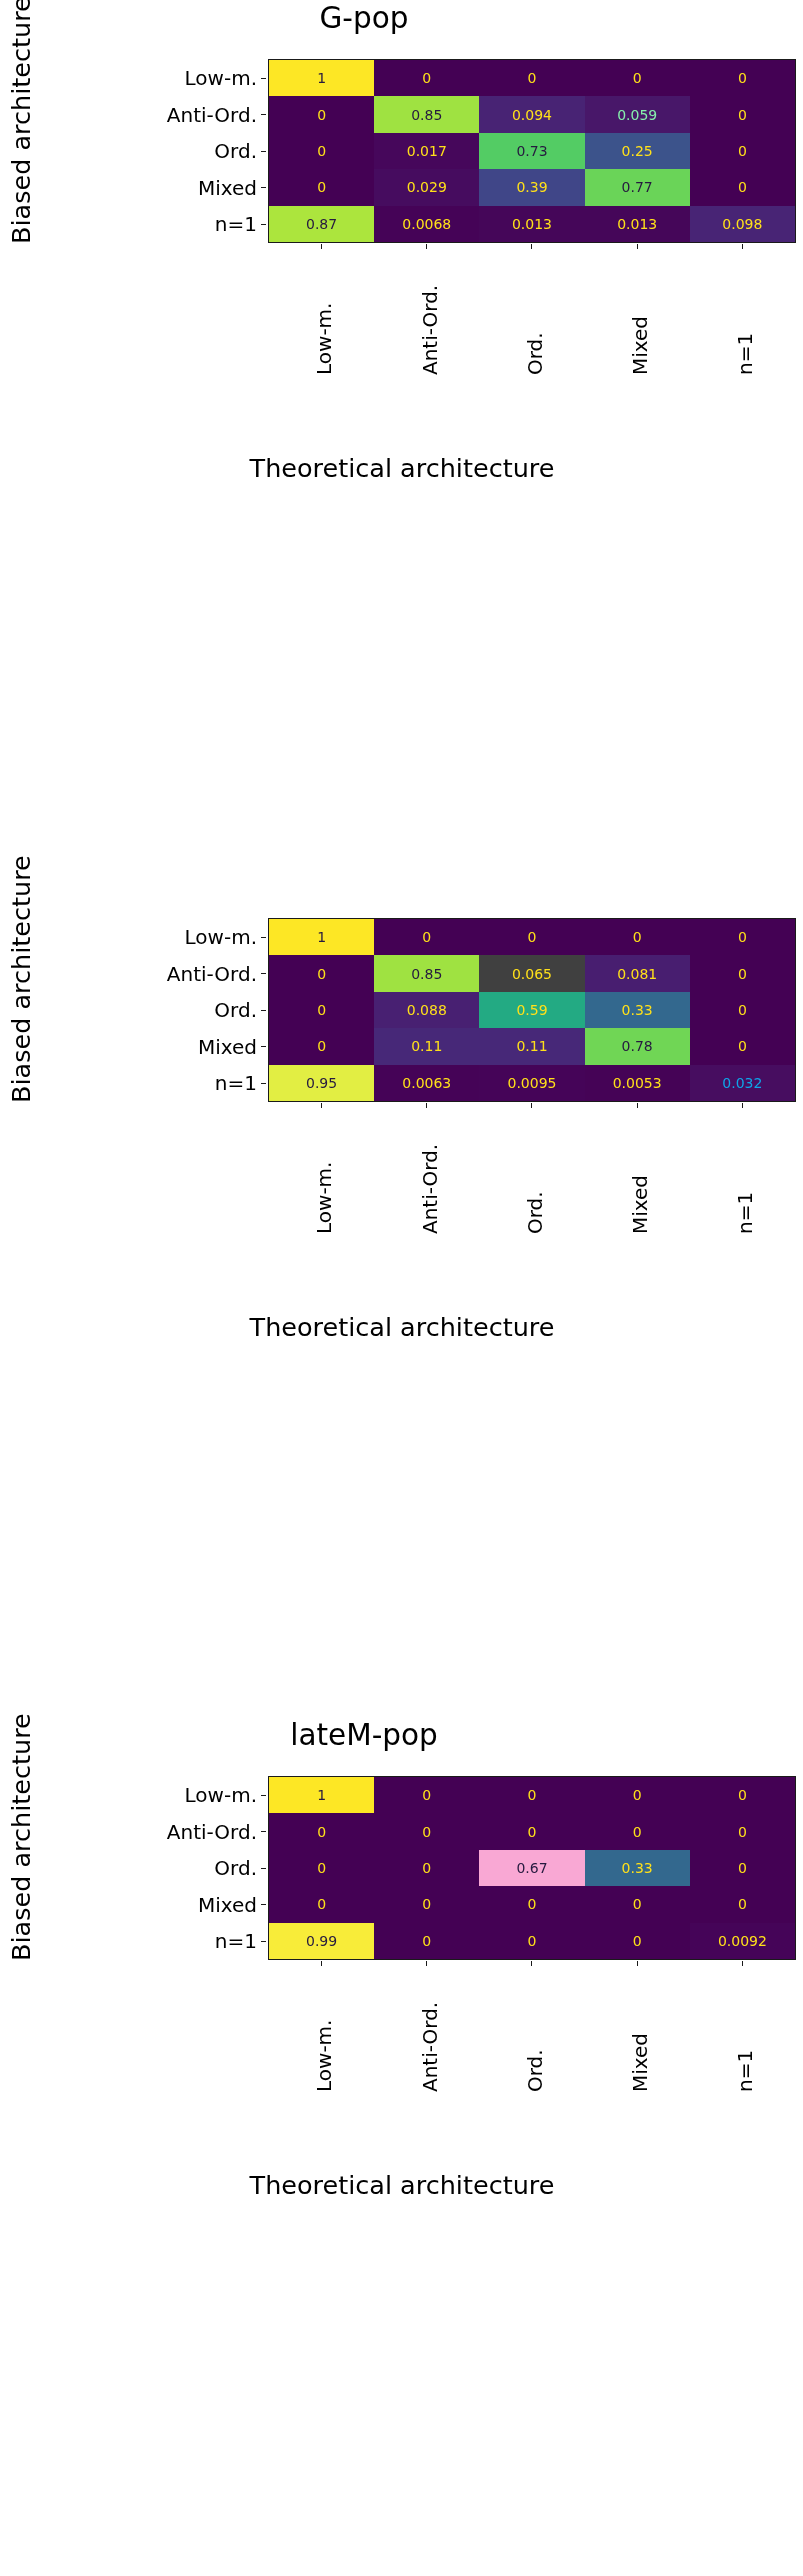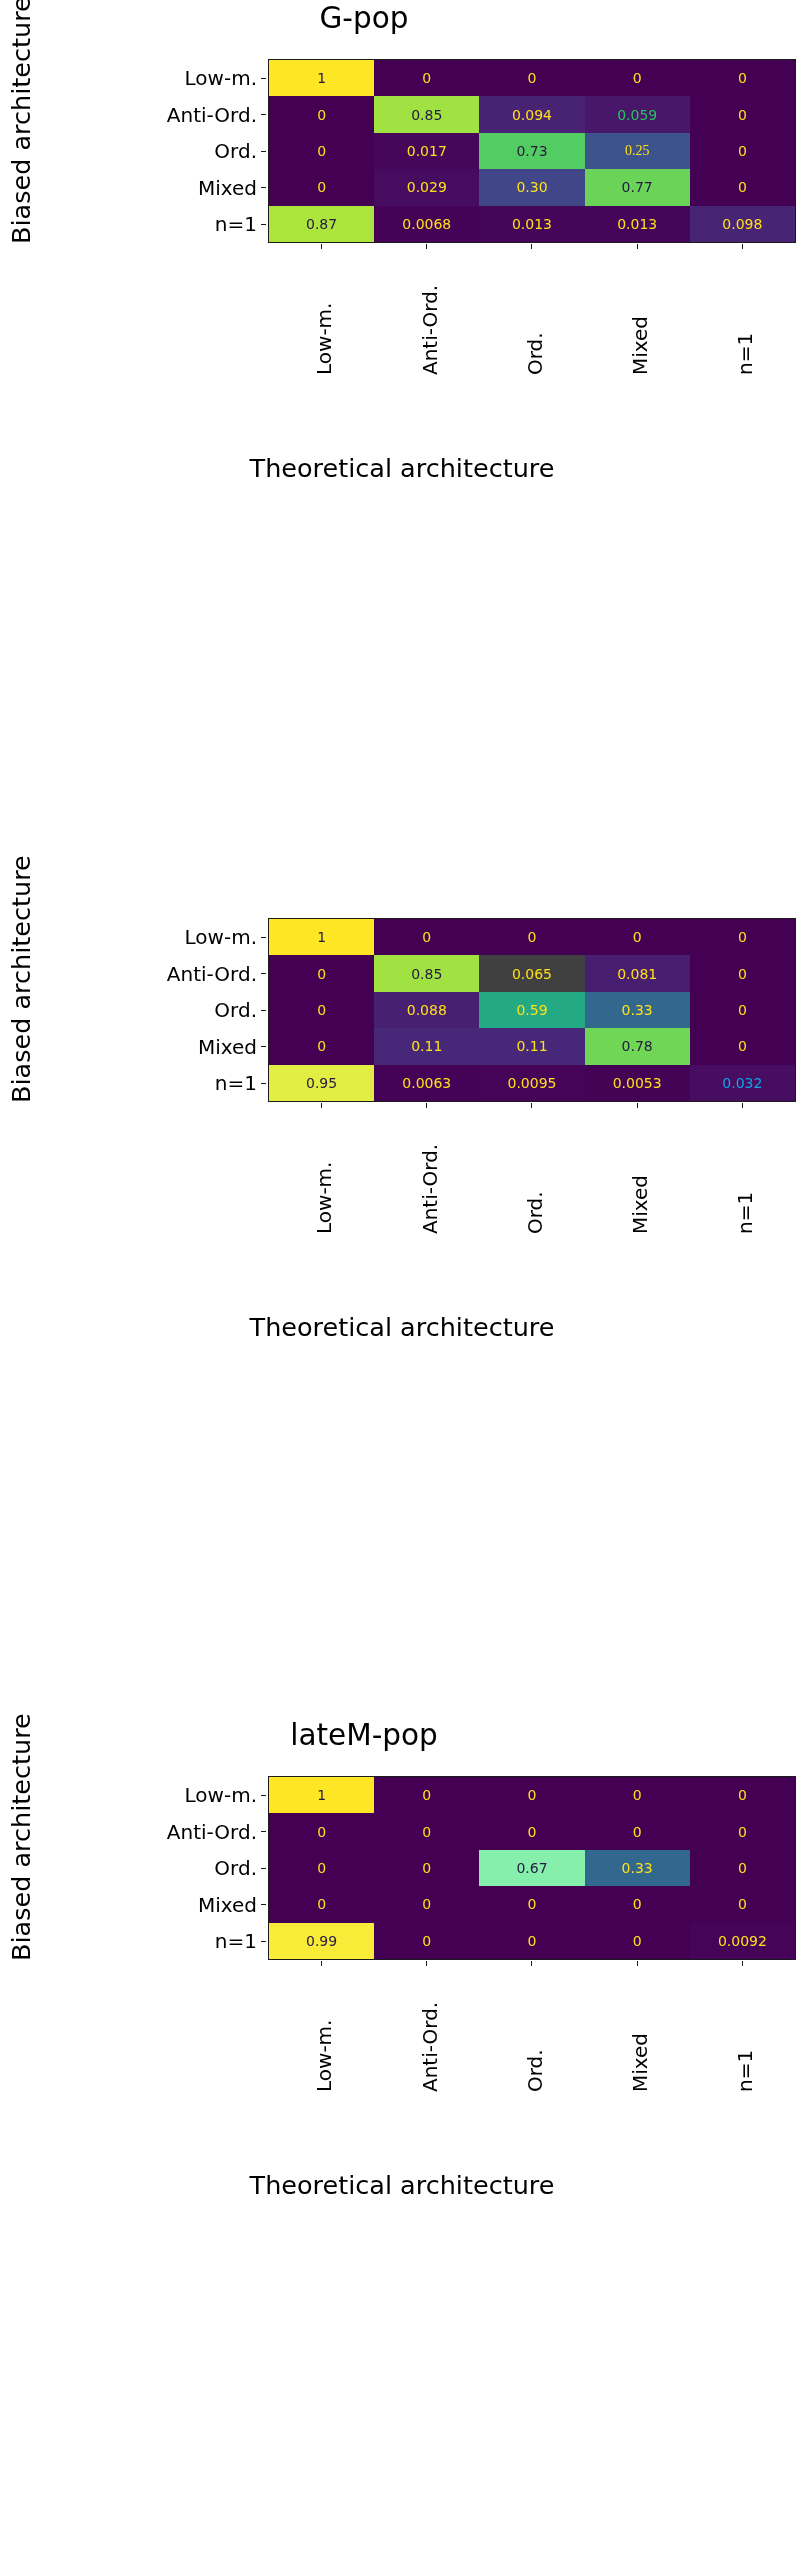--- a/index.html
+++ b/index.html
@@ -144,49 +144,49 @@
           </div>
           <div class="cell" style="background: rgb(68, 1, 84); color: rgb(255, 224, 26);">
             <span>0</span>
           </div>
           <div class="cell" style="background: rgb(159, 226, 65); color: rgb(38, 26, 63);">
             <span>0.85</span>
           </div>
           <div class="cell" style="background: rgb(72, 35, 116); color: rgb(255, 224, 26);">
             <span>0.094</span>
           </div>
-          <div class="cell" style="background: rgb(72, 23, 105); color: #22c55e;">
+          <div class="cell" style="background: rgb(72, 23, 105); color: #86efac;">
             <span>0.059</span>
           </div>
           <div class="cell" style="background: rgb(68, 1, 84); color: rgb(255, 224, 26);">
             <span>0</span>
           </div>
           <div class="cell" style="background: rgb(68, 1, 84); color: rgb(255, 224, 26);">
             <span>0</span>
           </div>
           <div class="cell" style="background: rgb(70, 7, 91); color: rgb(255, 224, 26);">
             <span>0.017</span>
           </div>
           <div class="cell" style="background: rgb(83, 204, 100); color: rgb(38, 26, 63);">
             <span>0.73</span>
           </div>
-          <div class="cell" style="background: rgb(60, 83, 139); color: rgb(255, 224, 26); font-family: Liberation Serif, serif;">
+          <div class="cell" style="background: rgb(60, 83, 139); color: rgb(255, 224, 26);">
             <span>0.25</span>
           </div>
           <div class="cell" style="background: rgb(68, 1, 84); color: rgb(255, 224, 26);">
             <span>0</span>
           </div>
           <div class="cell" style="background: rgb(68, 1, 84); color: rgb(255, 224, 26);">
             <span>0</span>
           </div>
           <div class="cell" style="background: rgb(70, 12, 95); color: rgb(255, 224, 26); text-align: right;">
             <span>0.029</span>
           </div>
           <div class="cell" style="background: rgb(64, 70, 136); color: rgb(255, 224, 26);">
-            <span>0.30</span>
+            <span>0.39</span>
           </div>
           <div class="cell" style="background: rgb(106, 212, 88); color: rgb(38, 26, 63);">
             <span>0.77</span>
           </div>
           <div class="cell" style="background: rgb(68, 1, 84); color: rgb(255, 224, 26);">
             <span>0</span>
           </div>
           <div class="cell" style="background: rgb(172, 229, 61); color: rgb(38, 26, 63);">
             <span>0.87</span>
           </div>
@@ -363,21 +363,21 @@
           </div>
           <div class="cell" style="background: rgb(68, 1, 84); color: rgb(255, 224, 26);">
             <span>0</span>
           </div>
           <div class="cell" style="background: rgb(68, 1, 84); color: rgb(255, 224, 26);">
             <span>0</span>
           </div>
           <div class="cell" style="background: rgb(68, 1, 84); color: rgb(255, 224, 26);">
             <span>0</span>
           </div>
-          <div class="cell" style="background: #86efac; color: rgb(38, 26, 63);">
+          <div class="cell" style="background: #f9a8d4; color: rgb(38, 26, 63);">
             <span>0.67</span>
           </div>
           <div class="cell" style="background: rgb(51, 104, 142); color: rgb(255, 224, 26);">
             <span>0.33</span>
           </div>
           <div class="cell" style="background: rgb(68, 1, 84); color: rgb(255, 224, 26);">
             <span>0</span>
           </div>
           <div class="cell" style="background: rgb(68, 1, 84); color: rgb(255, 224, 26);">
             <span>0</span>

